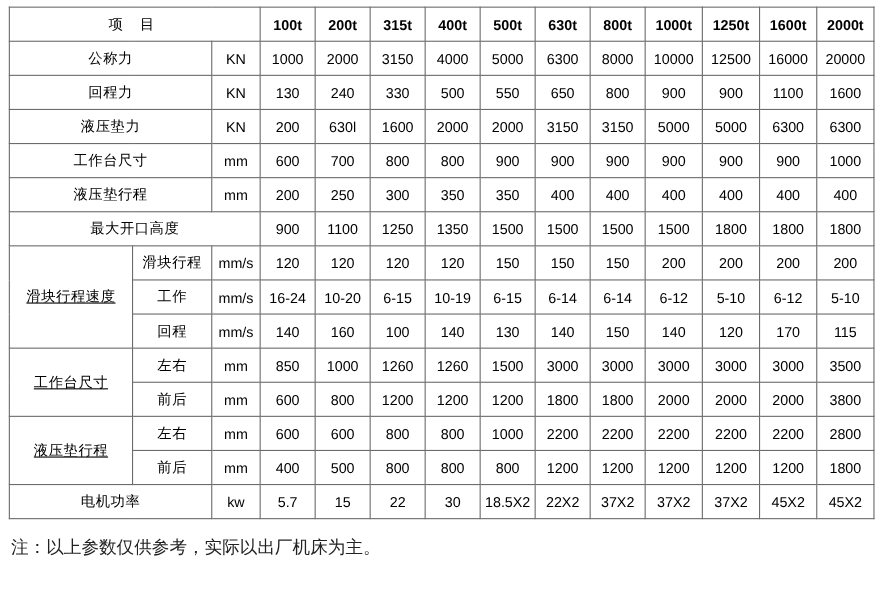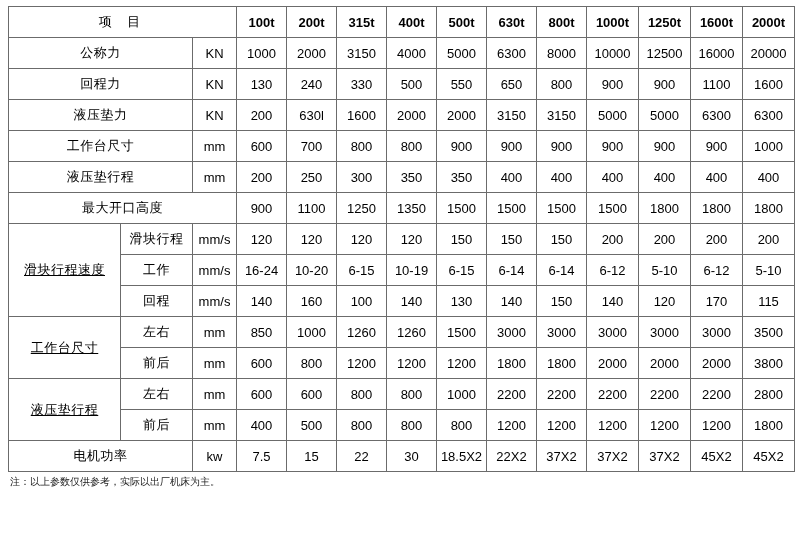--- a/index.html
+++ b/index.html
@@ -60,22 +60,22 @@
     font-size: 13px;
     letter-spacing: 0.5px;
   }
   td.group {
     font-size: 14px;
     line-height: 1.35;
     letter-spacing: 0.5px;
     text-decoration: underline;
   }
   .note {
-    margin-top: 3px;
-    font-size: 10px;
+    margin-top: 16px;
+    font-size: 16px;
     color: #222;
     padding-left: 2px;
   }
 </style>
 </head>
 <body>
 
 <div class="sheet">
   <table class="spec">
     <colgroup>
@@ -312,21 +312,21 @@
         <td class="val">1200</td>
         <td class="val">1200</td>
         <td class="val">1200</td>
         <td class="val">1200</td>
         <td class="val">1800</td>
       </tr>
 
       <tr>
         <td class="label" colspan="2">电机功率</td>
         <td class="unit">kw</td>
-        <td class="val">7.5</td>
+        <td class="val">5.7</td>
         <td class="val">15</td>
         <td class="val">22</td>
         <td class="val">30</td>
         <td class="val">18.5X2</td>
         <td class="val">22X2</td>
         <td class="val">37X2</td>
         <td class="val">37X2</td>
         <td class="val">37X2</td>
         <td class="val">45X2</td>
         <td class="val">45X2</td>

